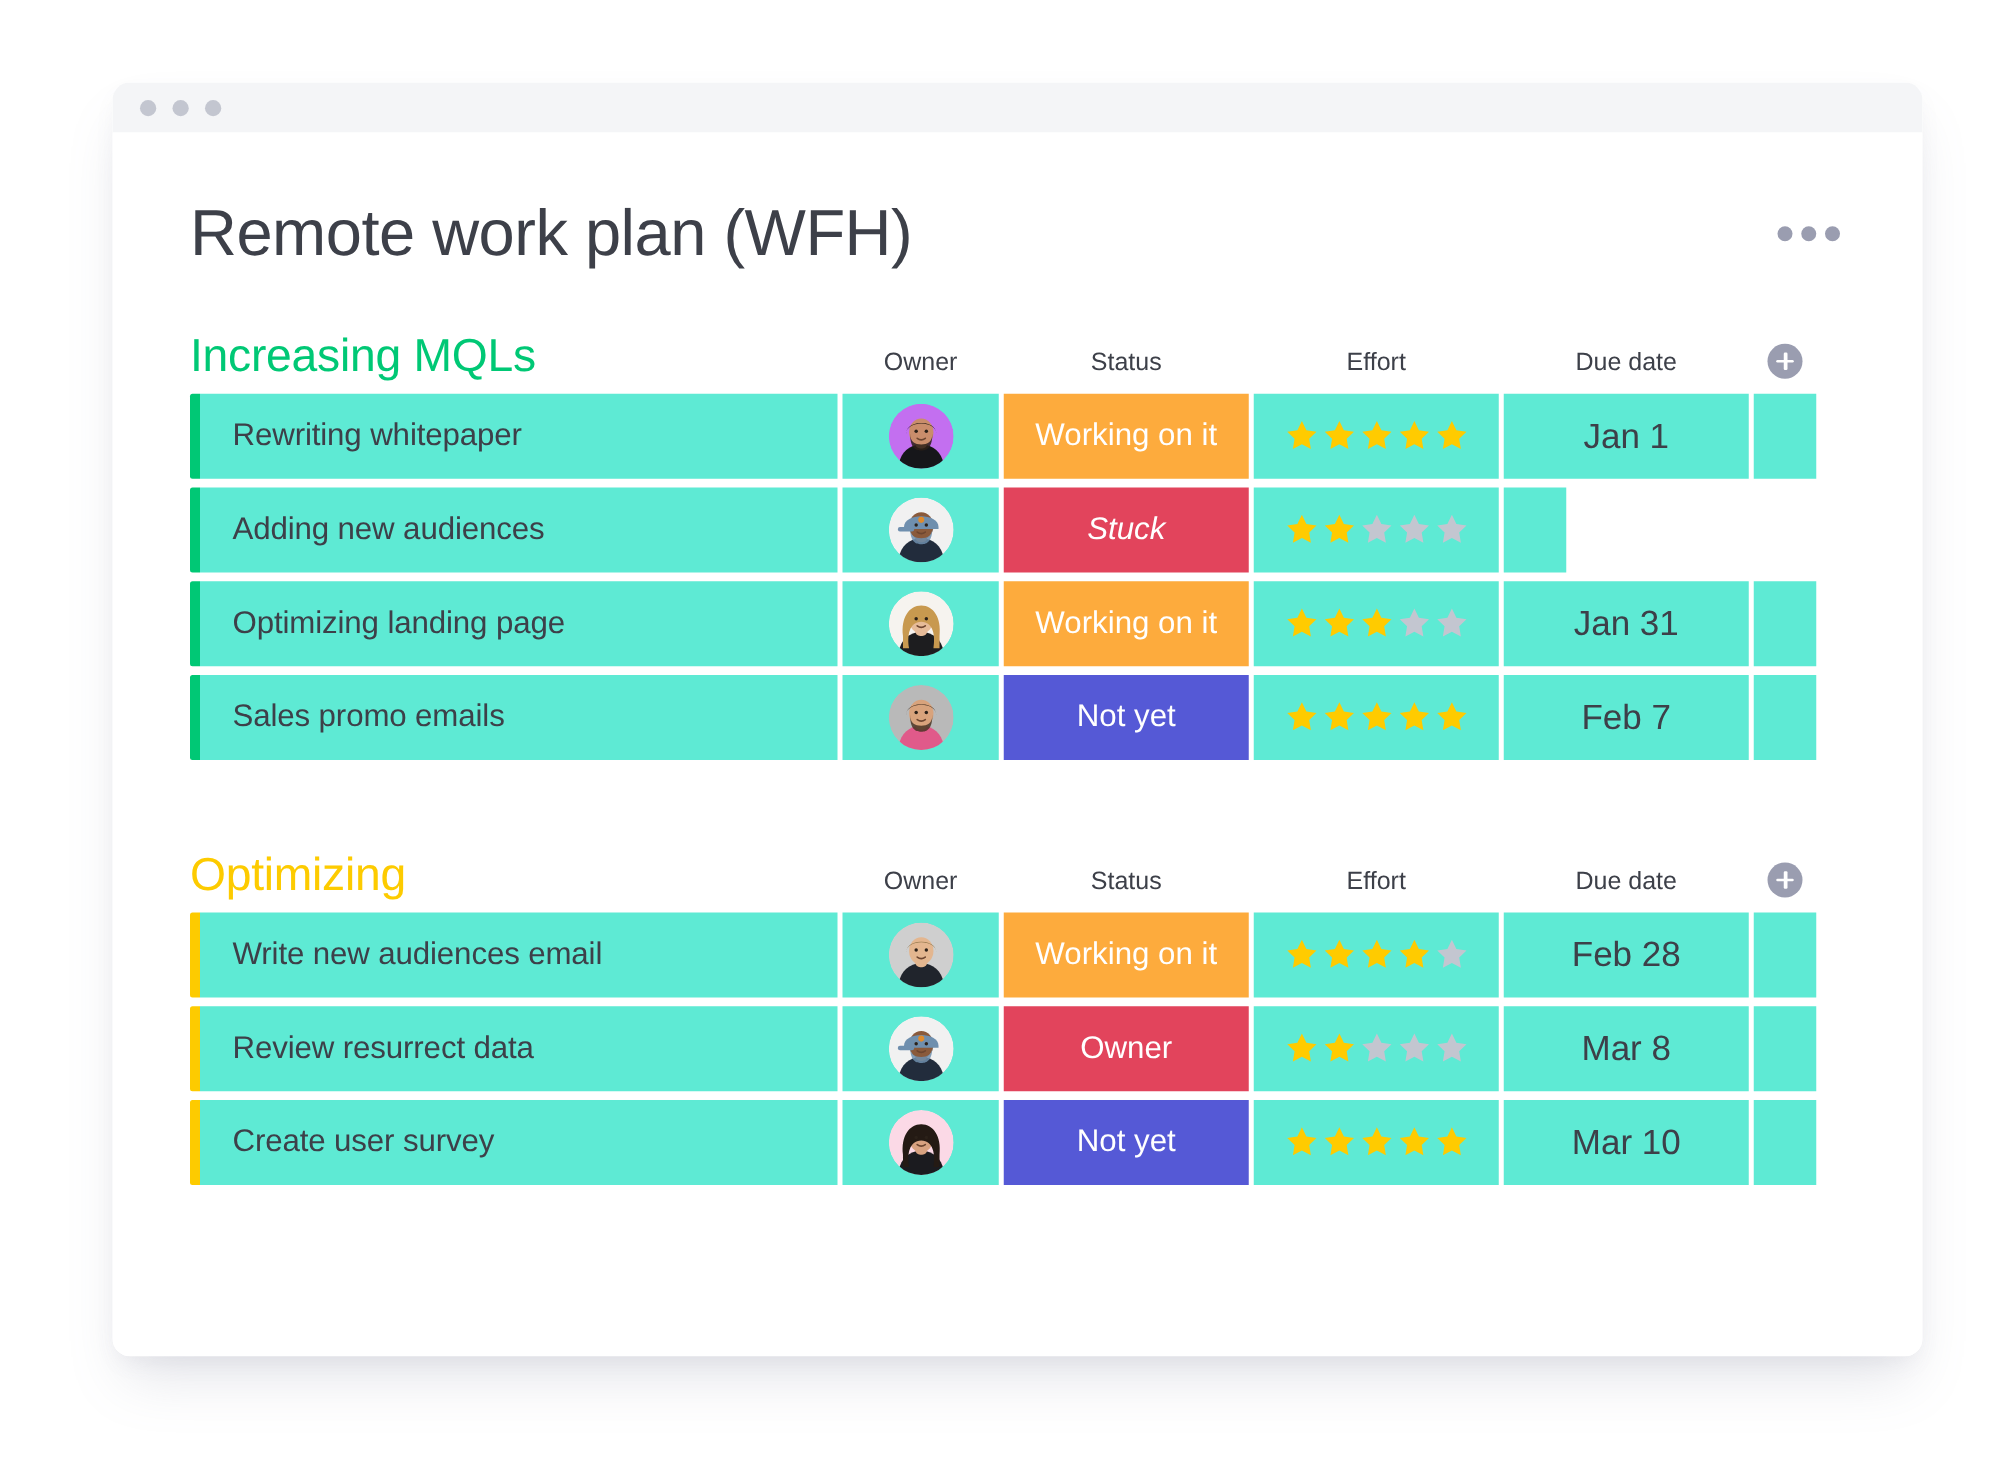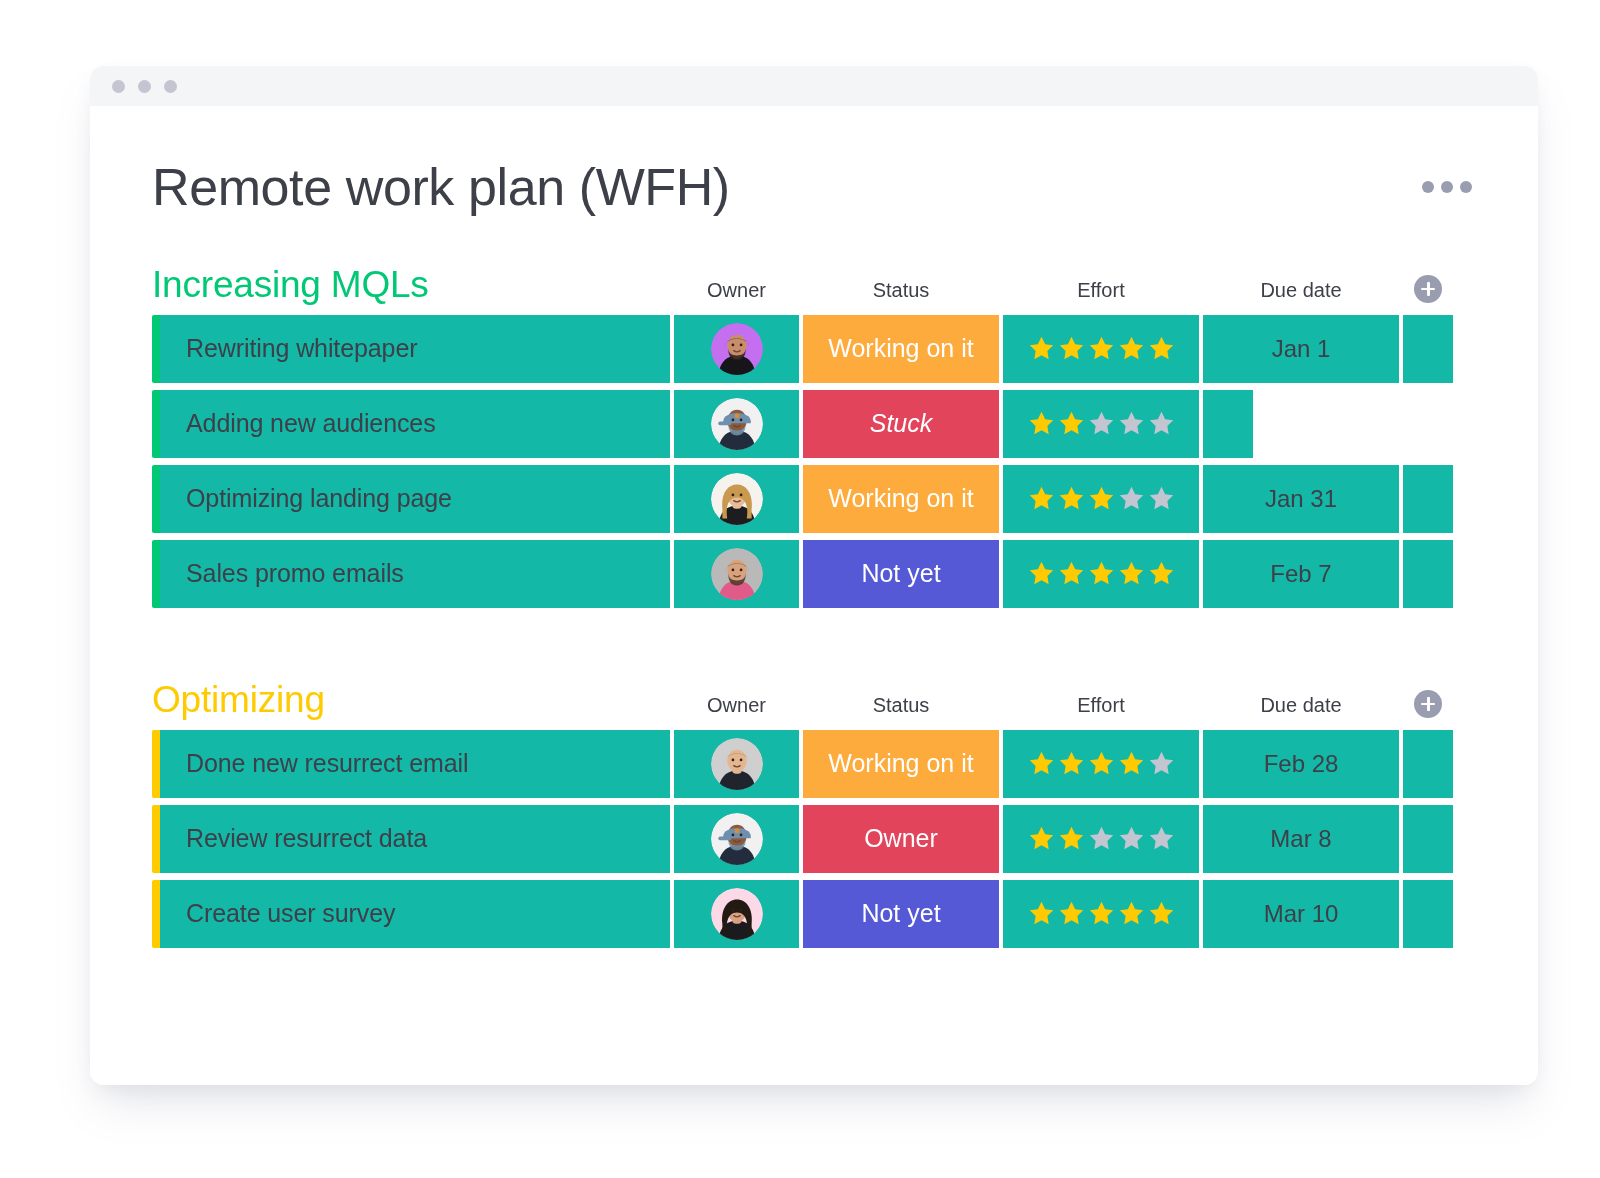--- a/index.html
+++ b/index.html
@@ -145,38 +145,38 @@
   }
   .accent {
     width: 8px;
     flex: none;
     border-radius: 2px 0 0 2px;
   }
   .accent.green  { background: #00c875; }
   .accent.yellow { background: #fdcb00; }
 
   .cell {
-    background: #14b8a6;
+    background: #5eead4;
     display: flex;
     align-items: center;
     justify-content: center;
     flex: none;
   }
   .cell-name {
     width: 510px;
     justify-content: flex-start;
     padding-left: 26px;
     font-size: 25px;
     color: #3d4049;
     letter-spacing: -0.1px;
   }
   .cell-owner  { width: 125px; margin-left: 4px; }
   .cell-status { width: 196px; margin-left: 4px; font-size: 25px; color:#ffffff; }
   .cell-effort { width: 196px; margin-left: 4px; }
-  .cell-due    { width: 196px; margin-left: 4px; font-size: 24px; color:#3d4049; }
+  .cell-due    { width: 196px; margin-left: 4px; font-size: 28px; color:#3d4049; }
   .cell-extra  { width: 50px;  margin-left: 4px; }
 
   .status-working { background: #fdab3d !important; text-align: center; }
   .status-stuck   { background: #e2445c !important; font-style: italic; }
   .status-notyet  { background: #5559d6 !important; }
   .status-done    { background: #e2445c !important; }
 
   
   .avatar {
     width: 52px; height: 52px;
@@ -401,21 +401,21 @@
       <div class="col-head col-owner">Owner</div>
       <div class="col-head col-status">Status</div>
       <div class="col-head col-effort">Effort</div>
       <div class="col-head col-due">Due date</div>
       <div class="col-head col-add">
         <div class="plus-btn"></div>
       </div>
     </div>
       <div class="row">
         <div class="accent yellow"></div>
-        <div class="cell cell-name">Done new resurrect email</div>
+        <div class="cell cell-name">Write new audiences email</div>
         <div class="cell cell-owner">
           <div class="avatar">
                   <svg viewBox="0 0 64 64" xmlns="http://www.w3.org/2000/svg">
     <circle cx="32" cy="32" r="32" fill="#cfcfcf"></circle>
     <path d="M32 40 c12 0 20 8 22 19 l0 5 -44 0 0 -5 c2 -11 10 -19 22 -19 z" fill="#20242c"></path>
     <rect x="26" y="32" width="12" height="12" rx="5" fill="#e3b68f"></rect>
     <ellipse cx="32" cy="28" rx="12" ry="13.5" fill="#e3b68f"></ellipse>
 
     <path d="M17 30 C17 16 47 16 47 30 C47 26 44 19 32 19 C20 19 17 26 17 30 Z" fill="#8c7246"></path>
     <circle cx="27" cy="27" r="1.7" fill="#2b2119"></circle>

